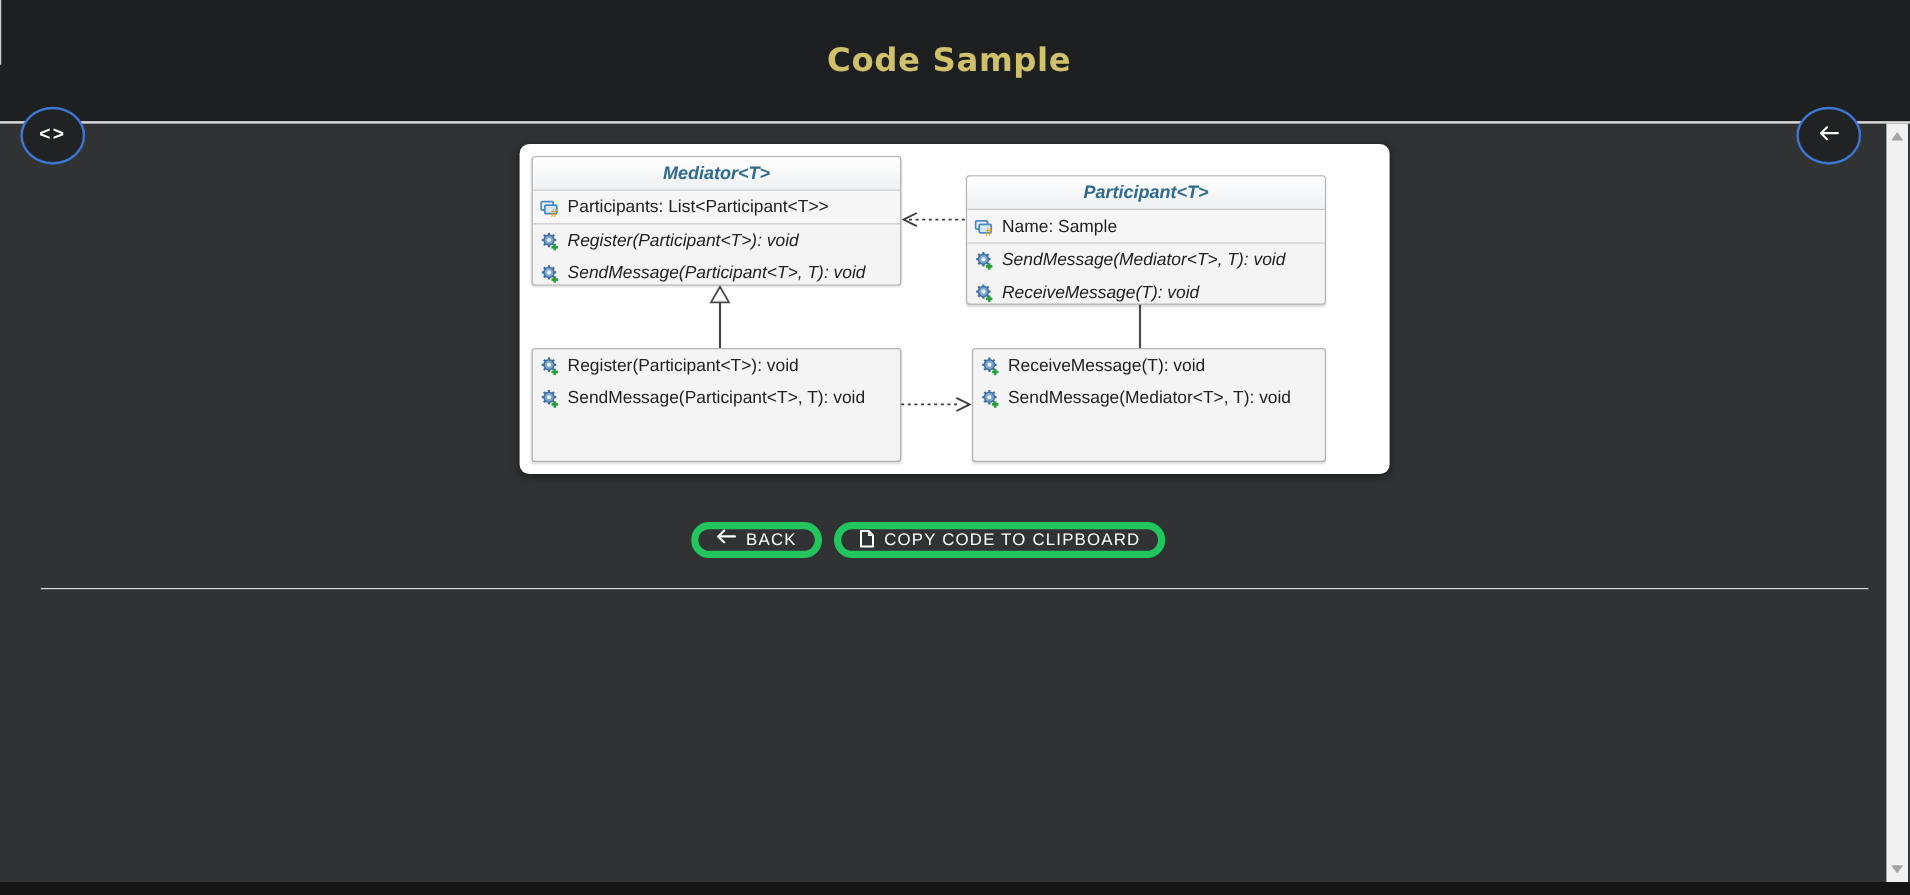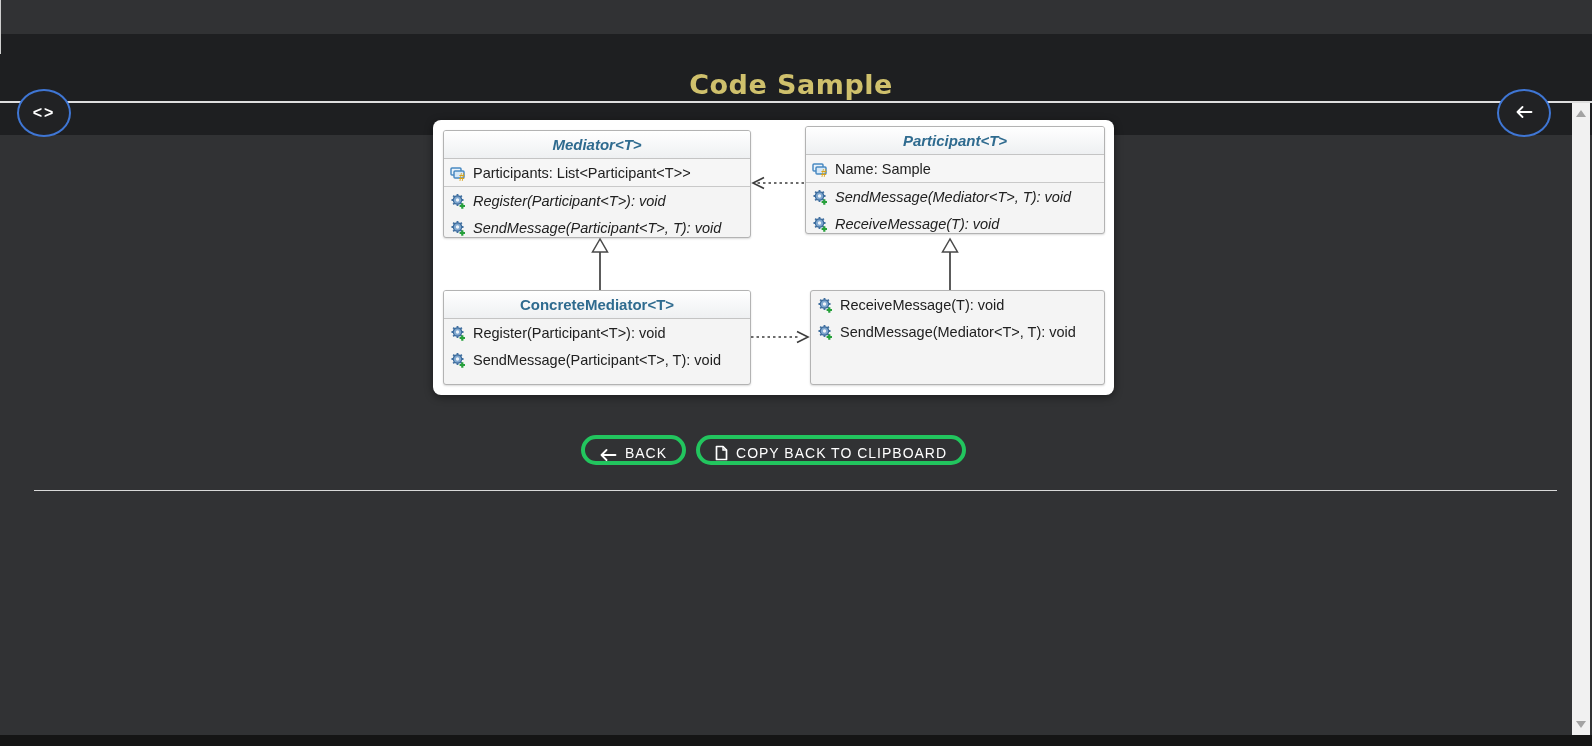--- a/index.html
+++ b/index.html
@@ -1,56 +1,56 @@
 <!DOCTYPE html>
 <html><head>
 <meta charset="utf-8">
 <style>
   html,body{margin:0;padding:0;background:#000;}
   #app{position:relative;width:1592px;height:746px;background:#313234;overflow:hidden;
        font-family:"Liberation Sans",sans-serif;}
 
   
-  .header{position:absolute;left:0;top:0;width:1592px;height:101px;background:#1e1f21;margin-top:34px;}
+  .header{position:absolute;left:0;top:0;width:1592px;height:101px;background:#1e1f21;}
   .header-title{position:absolute;left:0;top:0;width:1582px;height:101px;display:flex;
        align-items:center;justify-content:center;
        font-family:"DejaVu Sans","Liberation Sans",sans-serif;
        font-size:27px;font-weight:bold;color:#cfc06c;letter-spacing:0.5px;}
   .header-divider{position:absolute;left:0;top:101px;width:1592px;height:2px;background:#dedede;}
   .edge-tick{position:absolute;left:0;top:0;width:1px;height:54px;background:#cfcfcf;}
 
   
   .circle-btn{position:absolute;width:54px;height:48px;border-radius:50%;
        background:#212224;border:2px solid #3f76d4;color:#fff;cursor:pointer;
        display:flex;align-items:center;justify-content:center;z-index:6;box-sizing:border-box;}
   .circle-btn.left{left:17px;top:89px;font-weight:bold;font-size:16px;letter-spacing:2px;}
   .circle-btn.right{left:1497px;top:89px;}
 
   
   .diagram-panel{position:absolute;left:433px;top:120px;width:681px;height:275px;
-       background:#ffffff;border-radius:8px;box-shadow:0 2px 8px rgba(0,0,0,.45);}
+       background:#ffffff;border-radius:8px;box-shadow:0 2px 8px rgba(0,0,0,.45);padding-left:44px;}
   .relations{position:absolute;left:0;top:0;pointer-events:none;}
 
   .uml-box{position:absolute;background:#f4f4f4;border:1px solid #b3b3b3;border-radius:3px;
        box-shadow:0 1px 2px rgba(0,0,0,.15);overflow:hidden;box-sizing:border-box;
        font-size:14.5px;color:#212121;}
   .uml-title{height:27px;display:flex;align-items:center;justify-content:center;
        font-size:15px;font-weight:bold;color:#2f6b8f;
        background:linear-gradient(#ffffff,#eef0f2);border-bottom:1px solid #c4c4c4;}
   .uml-box.abstract .uml-title{font-style:italic;}
   .uml-attrs{border-bottom:1px solid #c9c9c9;background:#f6f6f6;}
   .member{height:27px;display:flex;align-items:center;gap:6px;padding:0 6px;}
   .uml-box.abstract .uml-methods .member{font-style:italic;}
   .mi{flex:0 0 17px;width:17px;height:16px;display:inline-flex;}
 
   
   .actions-row{position:absolute;left:433px;top:434px;width:681px;height:31px;
        display:flex;align-items:center;justify-content:center;gap:10px;}
-  .pill-btn{height:30px;display:flex;align-items:flex-end;gap:8px;padding:0 15px;
-       border-radius:16px;border:4px solid #22c55e;background:transparent;color:#fff;
+  .pill-btn{height:30px;display:flex;align-items:flex-start;gap:8px;padding:0 15px;
+       border-radius:16px;border:6px solid #22c55e;background:transparent;color:#fff;
        font-family:"Liberation Sans",sans-serif;font-size:14px;letter-spacing:1px;
        cursor:pointer;box-sizing:border-box;white-space:nowrap;}
   .pill-btn .bicon{display:inline-flex;}
 
   
   .content-hr{position:absolute;left:34px;top:490px;width:1523px;height:0;
        border-top:1px solid #d9d9d9;}
 
   
   .scrollbar{position:absolute;left:1572px;top:103px;width:18px;height:632px;background:#f1f1f1;}
@@ -151,21 +151,21 @@
       <line x1="9.6" y1="13" x2="15" y2="13"></line>
       <line x1="12.3" y1="10.3" x2="12.3" y2="15.7"></line>
     </g>
   </svg>
 </span>
           <span>SendMessage(Participant&lt;T&gt;, T): void</span>
         </div>
       </div>
     </div>
 
-    <div class="uml-box abstract" style="left:372px;top:6px;width:300px;height:108px;">
+    <div class="uml-box abstract" style="left:372px;top:26px;width:300px;height:108px;">
       <div class="uml-title">Participant&lt;T&gt;</div>
       <div class="uml-attrs">
         <div class="member">
           <span class="mi">
   <svg width="17" height="16" viewBox="0 0 17 16">
     <rect x="1" y="3" width="10" height="7" rx="1" fill="#eaf3fb" stroke="#4a8ac2" stroke-width="1.5"></rect>
     <rect x="4" y="6" width="10" height="7" rx="1" fill="#d6e8f7" stroke="#4a8ac2" stroke-width="1.5"></rect>
     <text x="9" y="15.5" font-size="10" font-weight="bold" fill="#d9a41c">#</text>
   </svg>
 </span>
@@ -208,21 +208,20 @@
       <line x1="12.3" y1="10.3" x2="12.3" y2="15.7"></line>
     </g>
   </svg>
 </span>
           <span>ReceiveMessage(T): void</span>
         </div>
       </div>
     </div>
 
     <div class="uml-box" style="left:10px;top:170px;width:308px;height:95px;">
-      <div class="uml-title">ConcreteMediator&lt;T&gt;</div>
       <div class="uml-methods">
         <div class="member">
           <span class="mi">
   <svg width="16" height="16" viewBox="0 0 16 16">
     <g stroke="#3f6e9e" stroke-width="1.8">
       <line x1="7.5" y1="1" x2="7.5" y2="13"></line>
       <line x1="1.5" y1="7" x2="13.5" y2="7"></line>
       <line x1="3.2" y1="2.7" x2="11.8" y2="11.3"></line>
       <line x1="11.8" y1="2.7" x2="3.2" y2="11.3"></line>
     </g>
@@ -313,21 +312,21 @@
 </span>
       <span>BACK</span>
     </button>
     <button class="pill-btn">
       <span class="bicon">
   <svg width="13" height="16" viewBox="0 0 13 16">
     <path d="M1.5 1.5 H8 L11.5 5 V14.5 H1.5 Z" fill="none" stroke="#ffffff" stroke-width="1.7" stroke-linejoin="round"></path>
     <path d="M8 1.5 V5 H11.5" fill="none" stroke="#ffffff" stroke-width="1.4"></path>
   </svg>
 </span>
-      <span>COPY BACK TO CLIPBOARD</span>
+      <span>COPY CODE TO CLIPBOARD</span>
     </button>
   </div>
 
   <div class="content-hr"></div>
 
   <div class="scrollbar">
     <div class="sb-arrow up"></div>
     <div class="sb-arrow down"></div>
   </div>
 

